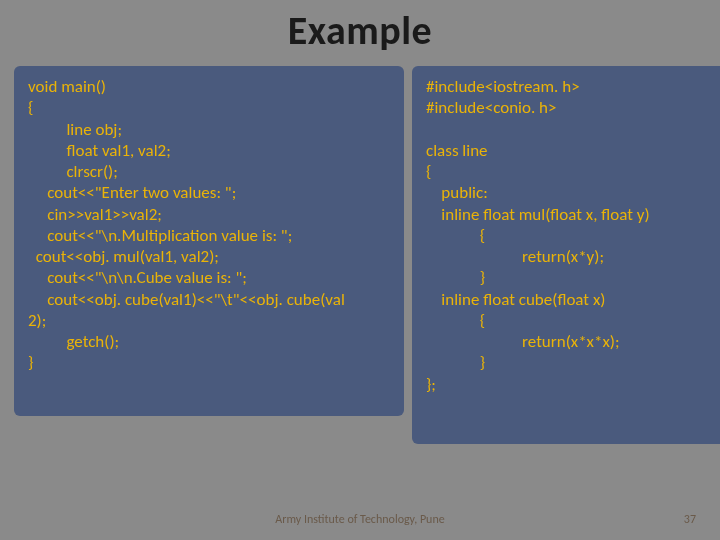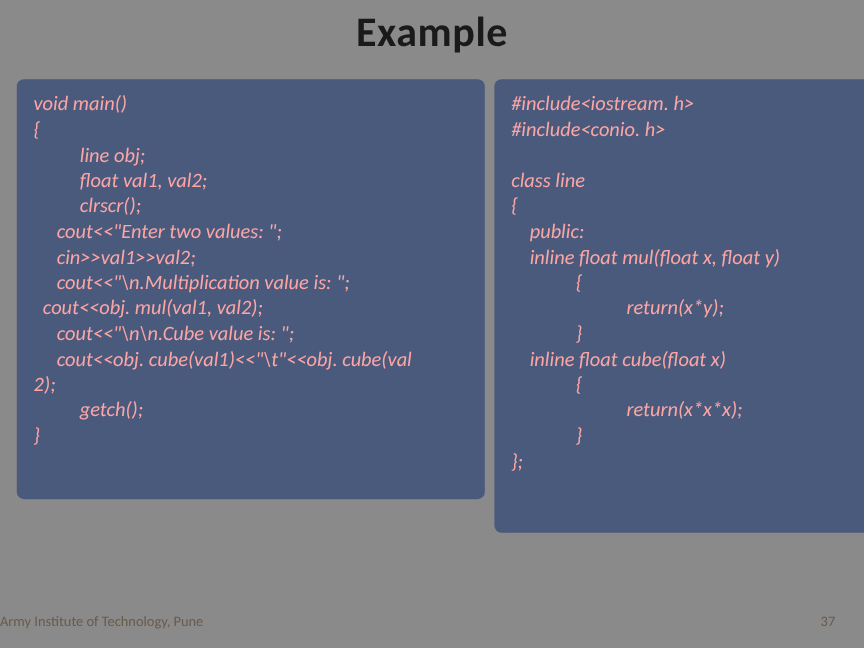--- a/index.html
+++ b/index.html
@@ -10,21 +10,21 @@
     position: relative;
   }
   .slide {
     width: 720px;
     height: 540px;
     position: relative;
     background: #8a8a8a;
   }
   .title {
     text-align: center;
-    font-size: 35px;
+    font-size: 40px;
     font-weight: 700;
     color: #1a1a1a;
     padding-top: 6px;
     letter-spacing: 0.5px;
   }
   .panel {
     position: absolute;
     background: #4a5a7d;
     border-radius: 6px;
     padding: 10px 14px 12px 14px;
@@ -35,38 +35,37 @@
     width: 390px;
     height: 350px;
   }
   .panel-right {
     left: 412px;
     top: 66px;
     width: 354px;
     height: 378px;
   }
   .code {
-    color: #fca5a5;
+    color: #eab308;
     font-family: Calibri, "Segoe UI", Arial, sans-serif;
     font-size: 17px;
     line-height: 1.25;
     white-space: pre;
-    font-style: italic;
   }
   .footer {
     position: absolute;
     left: 0;
     right: 0;
     bottom: 10px;
     height: 18px;
     font-size: 12px;
     color: #6a5a4a;
   }
   .footer .date { position: absolute; left: 40px; }
-  .footer .org  { position: absolute; left: 0; right: 0; text-align: left; }
+  .footer .org  { position: absolute; left: 0; right: 0; text-align: center; }
   .footer .num  { position: absolute; right: 24px; }
 </style>
 </head>
 <body>
 
 <div class="slide">
 
   <div class="title">Example</div>
 
   <div class="panel panel-left">

